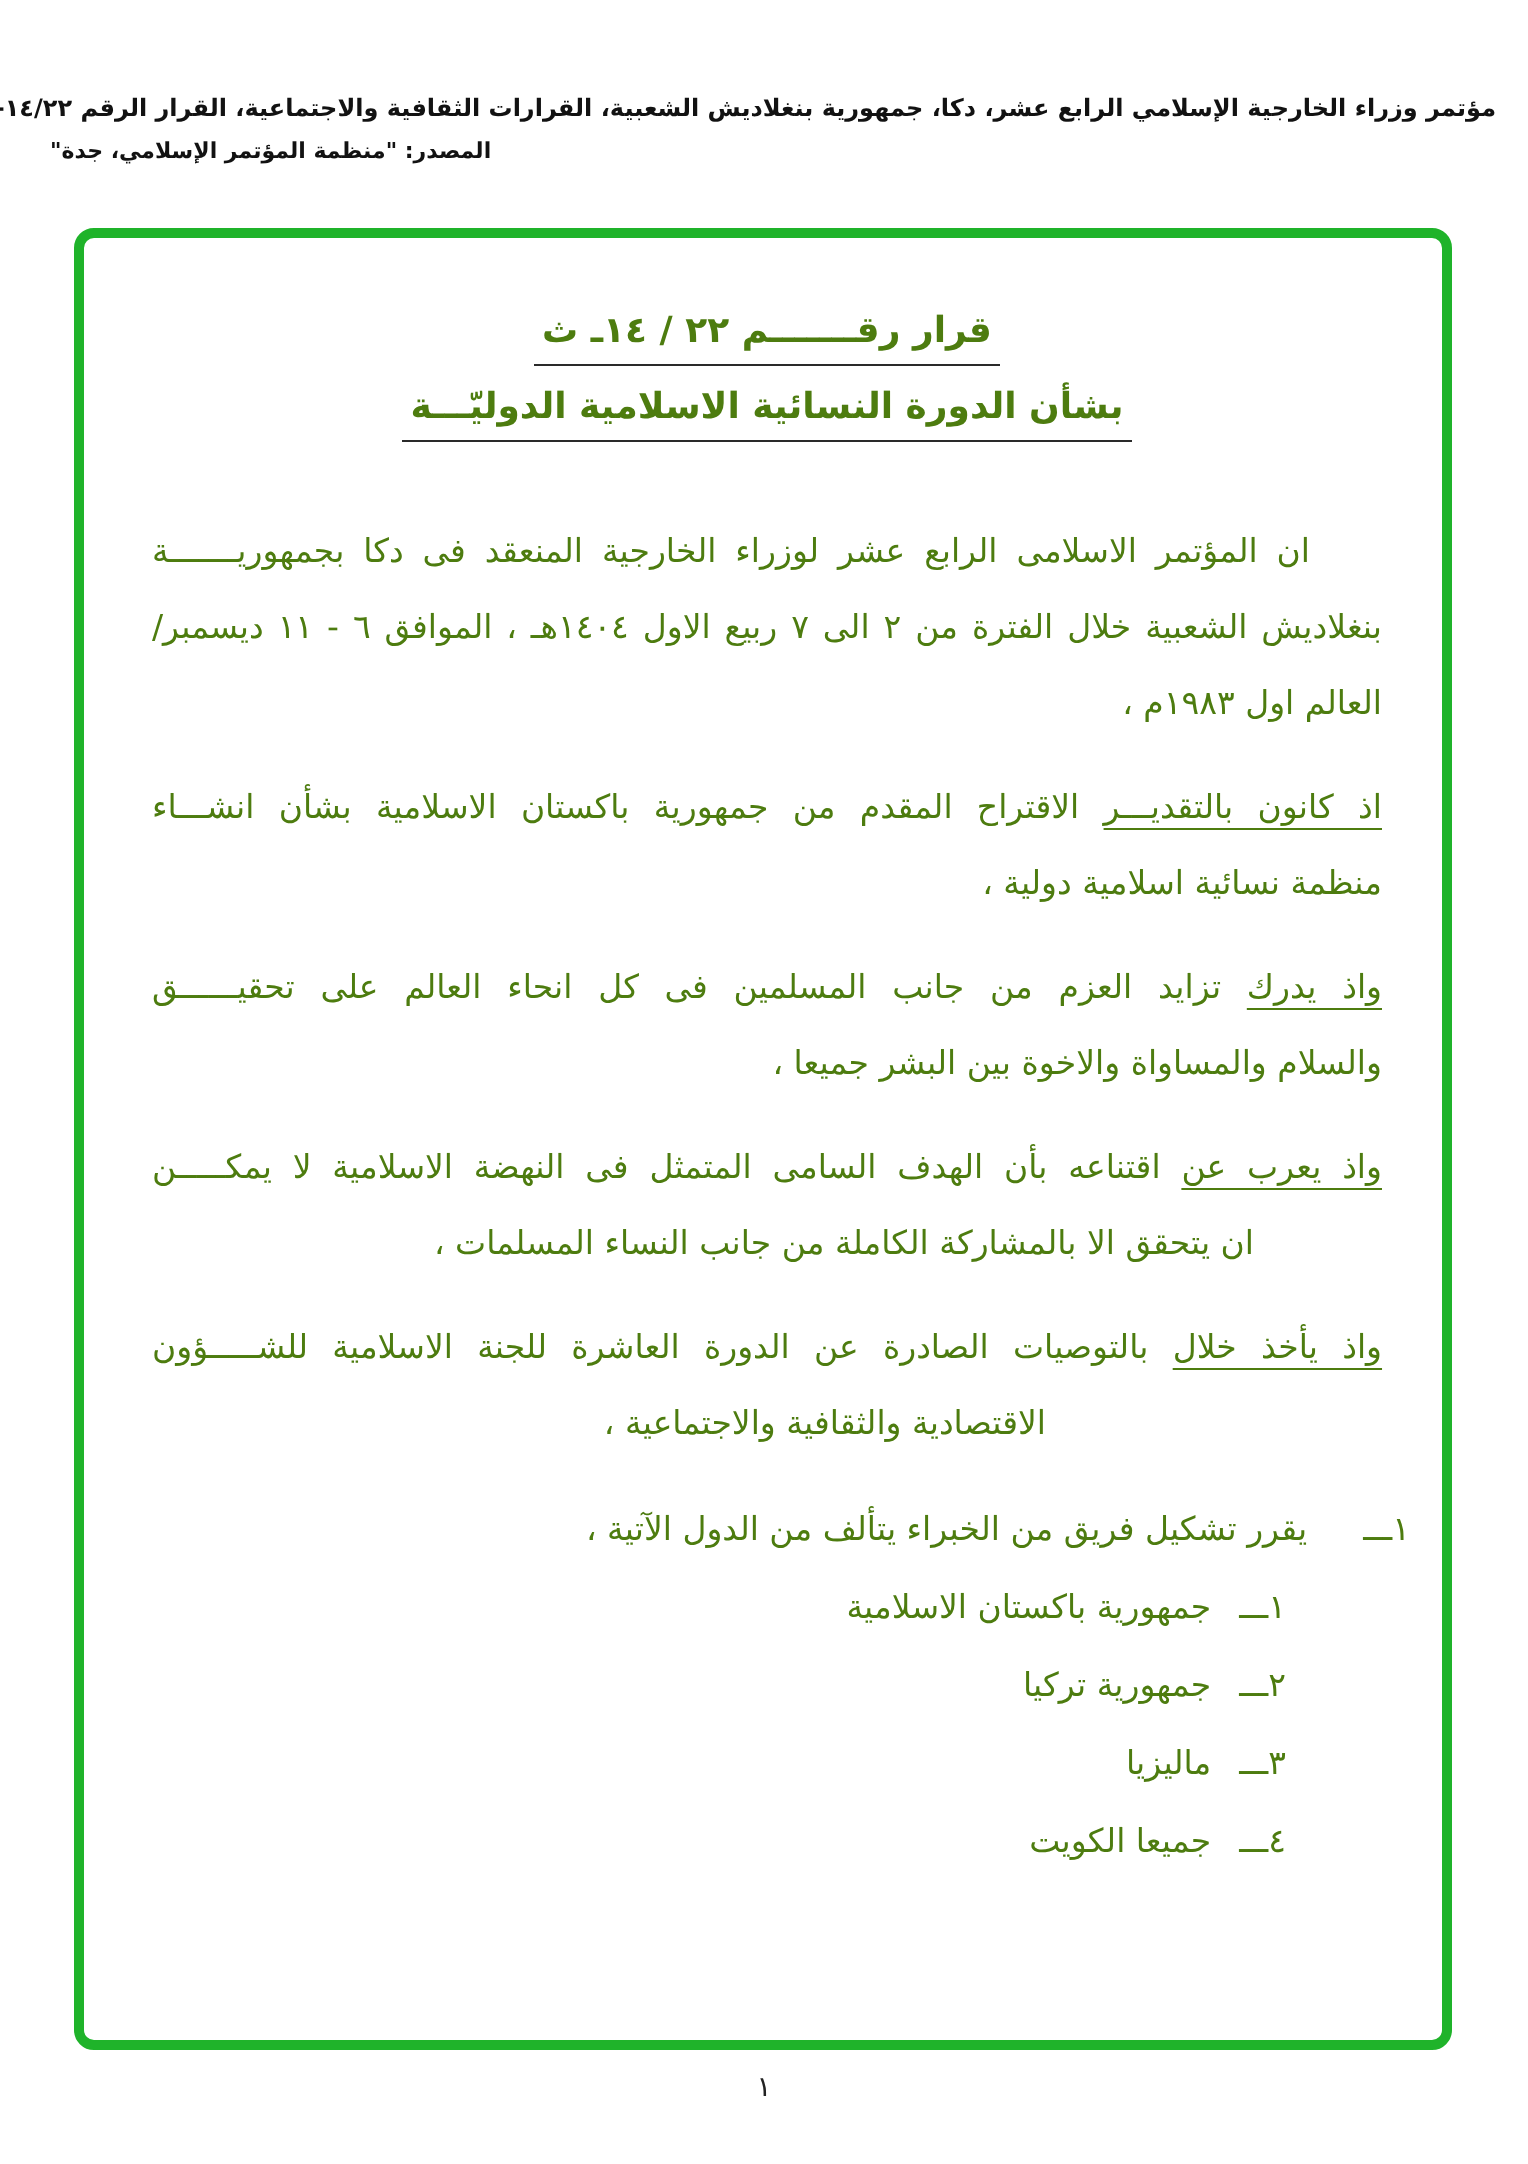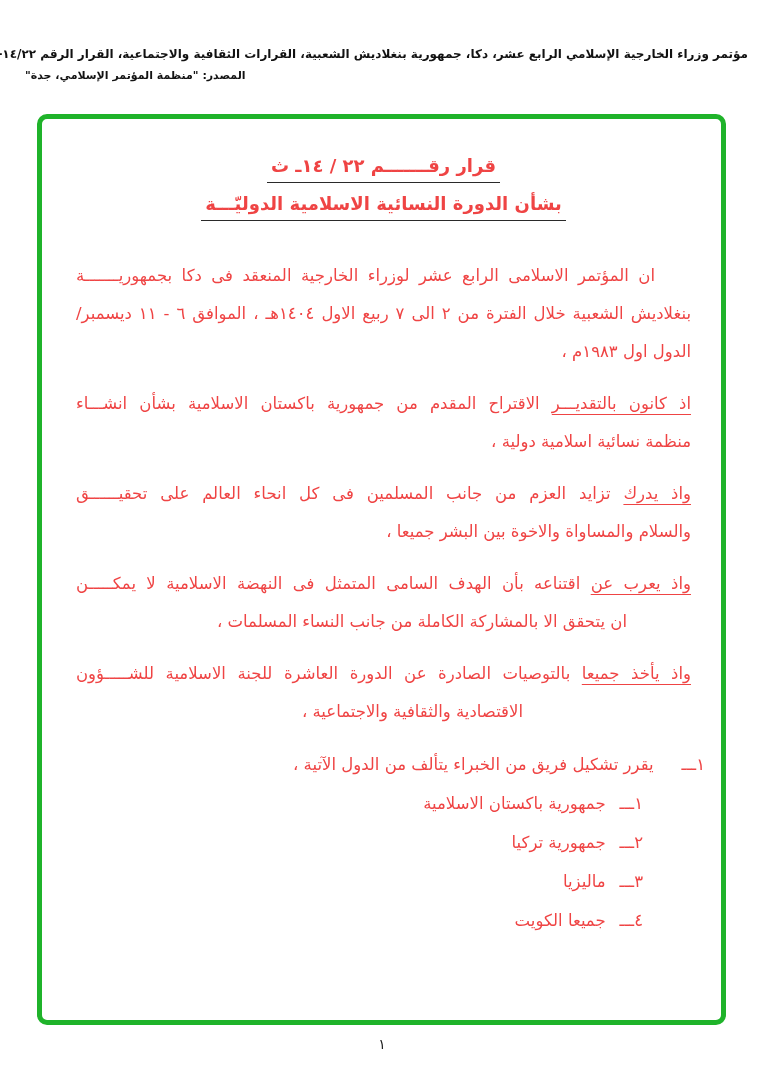--- a/index.html
+++ b/index.html
@@ -34,21 +34,21 @@
     background: #ffffff;
   }
 
   
   .doc {
     position: absolute;
     left: 0; right: 0; top: 0; bottom: 0;
     padding: 36px 30px 0 34px;
     direction: rtl;
     font-size: 16.5px;
-    color: #ef4444;
+    color: #4d7c0f;
   }
   .title-wrap { text-align: center; margin-bottom: 36px; }
   .t-line { font-size: 18px; font-weight: 600; }
   .t-line .tu {
     display: inline-block;
     border-bottom: 1.6px solid #2a2a2a;
     padding: 0 4px 6px 4px;
   }
   .t2 { margin-top: 10px; }
 
@@ -96,40 +96,40 @@
         <span class="tu">قرار رقـــــــم ٢٢ / ١٤ـ ث</span>
       </div>
       <div class="t-line t2">
         <span class="tu">بشأن الدورة النسائية الاسلامية الدوليّـــة</span>
       </div>
     </div>
 
     <div class="para">
       <div class="line full ind-first">ان المؤتمر الاسلامى الرابع عشر لوزراء الخارجية المنعقد فى دكا بجمهوريـــــــة</div>
       <div class="line full">بنغلاديش الشعبية خلال الفترة من ٢ الى ٧ ربيع الاول ١٤٠٤هـ ، الموافق ٦ - ١١ ديسمبر/</div>
-      <div class="line">الدول اول ١٩٨٣م ،</div>
+      <div class="line">العالم اول ١٩٨٣م ،</div>
     </div>
 
     <div class="para">
       <div class="line full"><span class="u">اذ كانون بالتقديـــر</span><span> الاقتراح المقدم من جمهورية باكستان الاسلامية بشأن انشـــاء</span></div>
       <div class="line">منظمة نسائية اسلامية دولية ،</div>
     </div>
 
     <div class="para">
       <div class="line full"><span class="u">واذ يدرك</span><span> تزايد العزم من جانب المسلمين فى كل انحاء العالم على تحقيــــــق</span></div>
       <div class="line">والسلام والمساواة والاخوة بين البشر جميعا ،</div>
     </div>
 
     <div class="para">
       <div class="line full"><span class="u">واذ يعرب عن</span><span> اقتناعه بأن الهدف السامى المتمثل فى النهضة الاسلامية لا يمكـــــن</span></div>
       <div class="line ind-64">ان يتحقق الا بالمشاركة الكاملة من جانب النساء المسلمات ،</div>
     </div>
 
     <div class="para">
-      <div class="line full"><span class="u">واذ يأخذ جميعا</span><span> بالتوصيات الصادرة عن الدورة العاشرة للجنة الاسلامية للشـــــؤون</span></div>
+      <div class="line full"><span class="u">واذ يأخذ خلال</span><span> بالتوصيات الصادرة عن الدورة العاشرة للجنة الاسلامية للشـــــؤون</span></div>
       <div class="line ind-168">الاقتصادية والثقافية والاجتماعية ،</div>
     </div>
 
     <div class="list">
       <div class="lhead">
         <span class="num">١ـــ</span>
         <span>يقرر تشكيل فريق من الخبراء يتألف من الدول الآتية ،</span>
       </div>
       <div class="srow">
         <span class="num">١ـــ</span>

